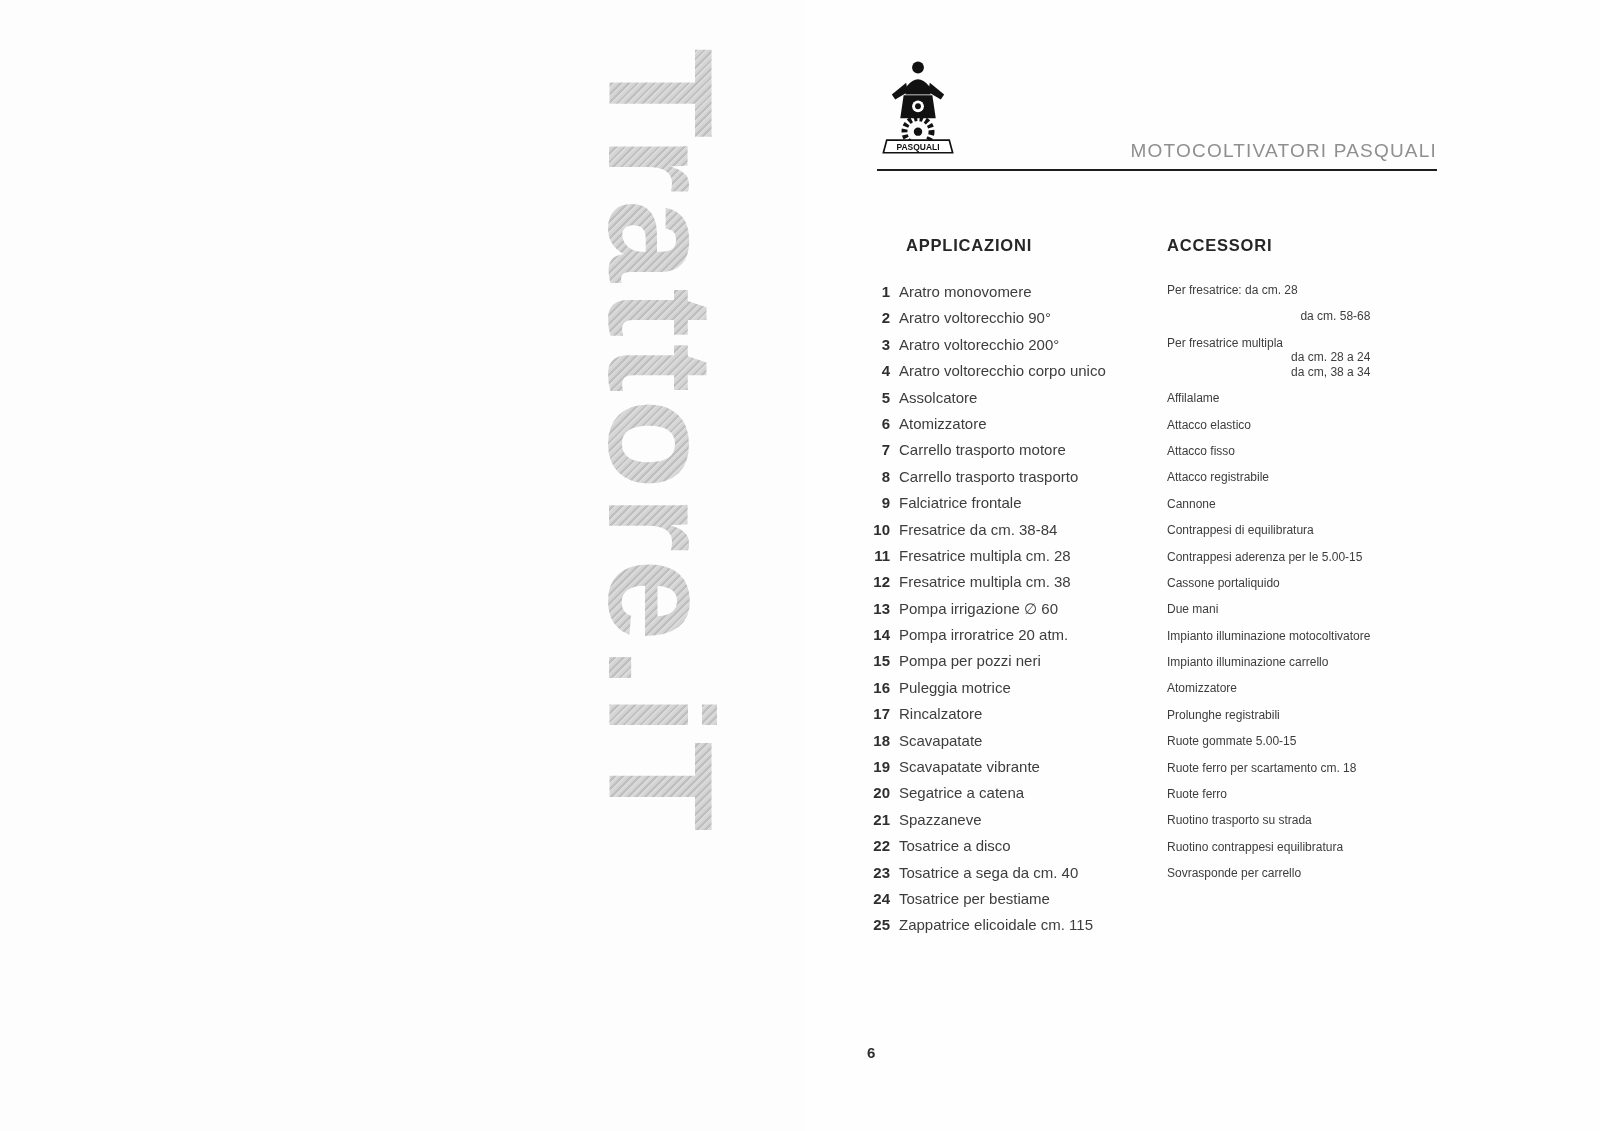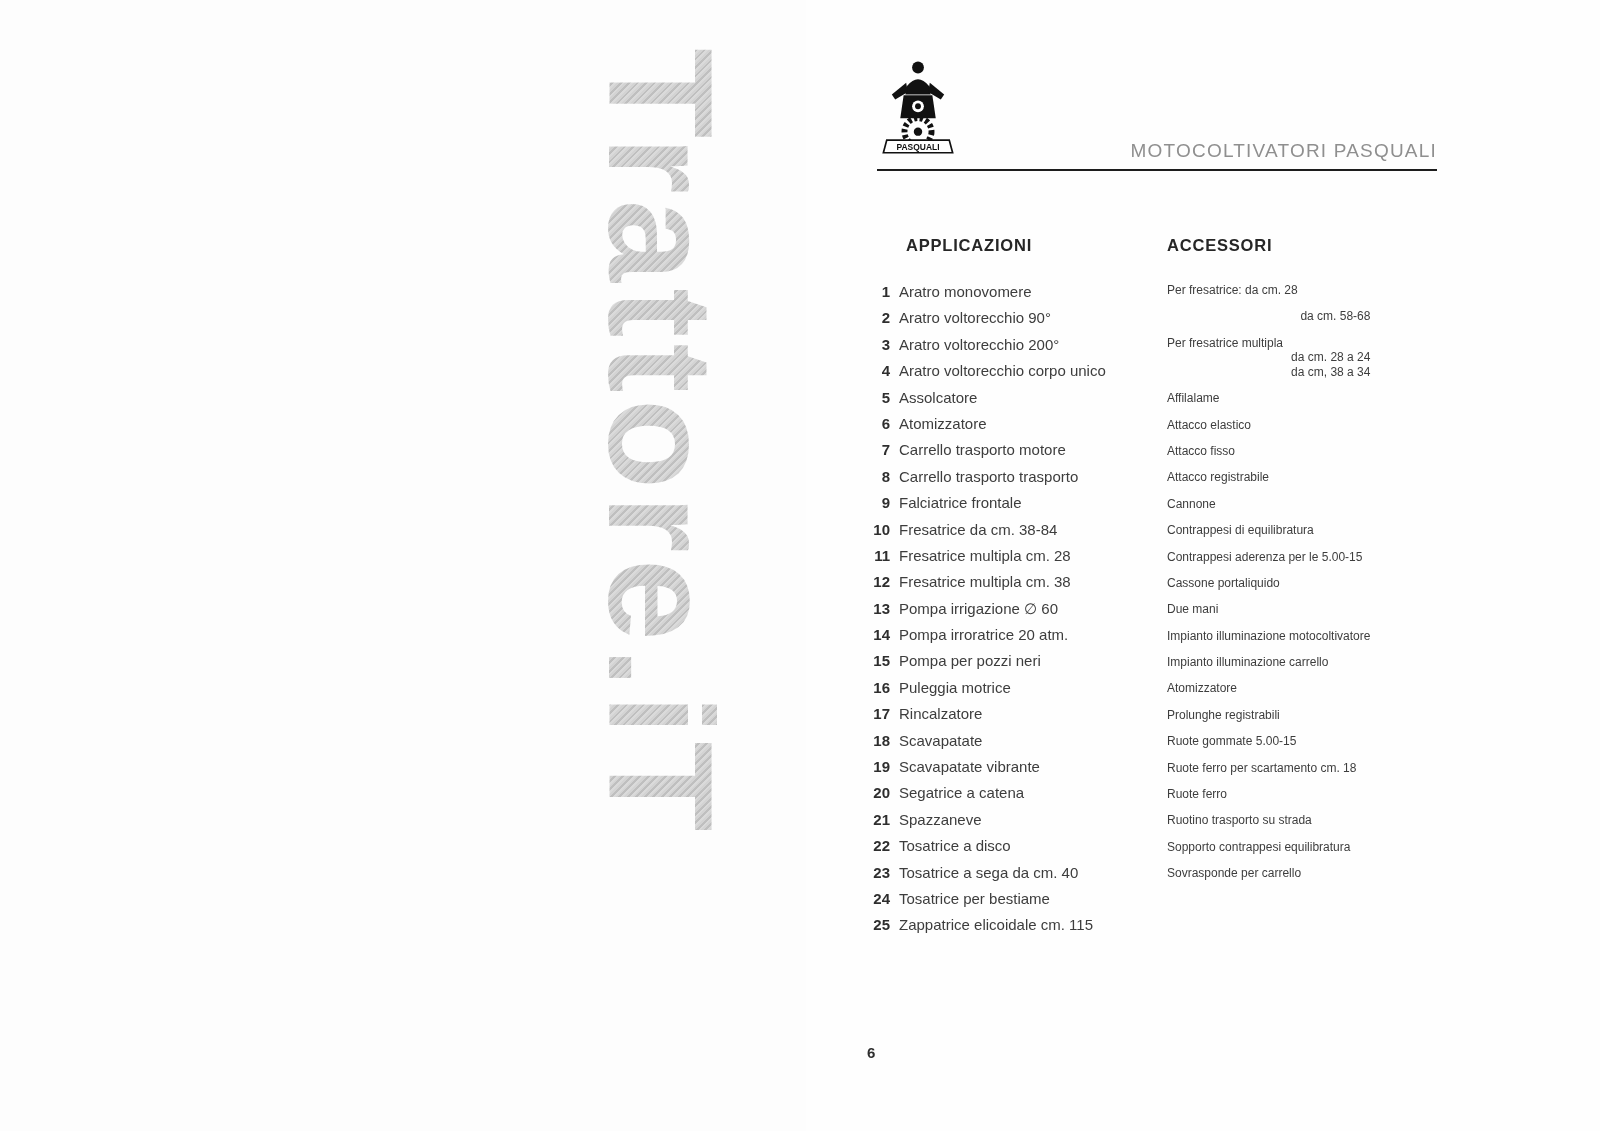--- a/index.html
+++ b/index.html
@@ -288,17 +288,17 @@
     <div class="acc-row">Cassone portaliquido</div>
     <div class="acc-row">Due mani</div>
     <div class="acc-row">Impianto illuminazione motocoltivatore</div>
     <div class="acc-row">Impianto illuminazione carrello</div>
     <div class="acc-row">Atomizzatore</div>
     <div class="acc-row">Prolunghe registrabili</div>
     <div class="acc-row">Ruote gommate 5.00-15</div>
     <div class="acc-row">Ruote ferro per scartamento cm. 18</div>
     <div class="acc-row">Ruote ferro</div>
     <div class="acc-row">Ruotino trasporto su strada</div>
-    <div class="acc-row">Sopporto contrappesi equilibratura</div>
+    <div class="acc-row">Ruotino contrappesi equilibratura</div>
     <div class="acc-row">Sovrasponde per carrello</div>
   </div>
 
 <div class="page-number">6</div>
 
 </body></html>

